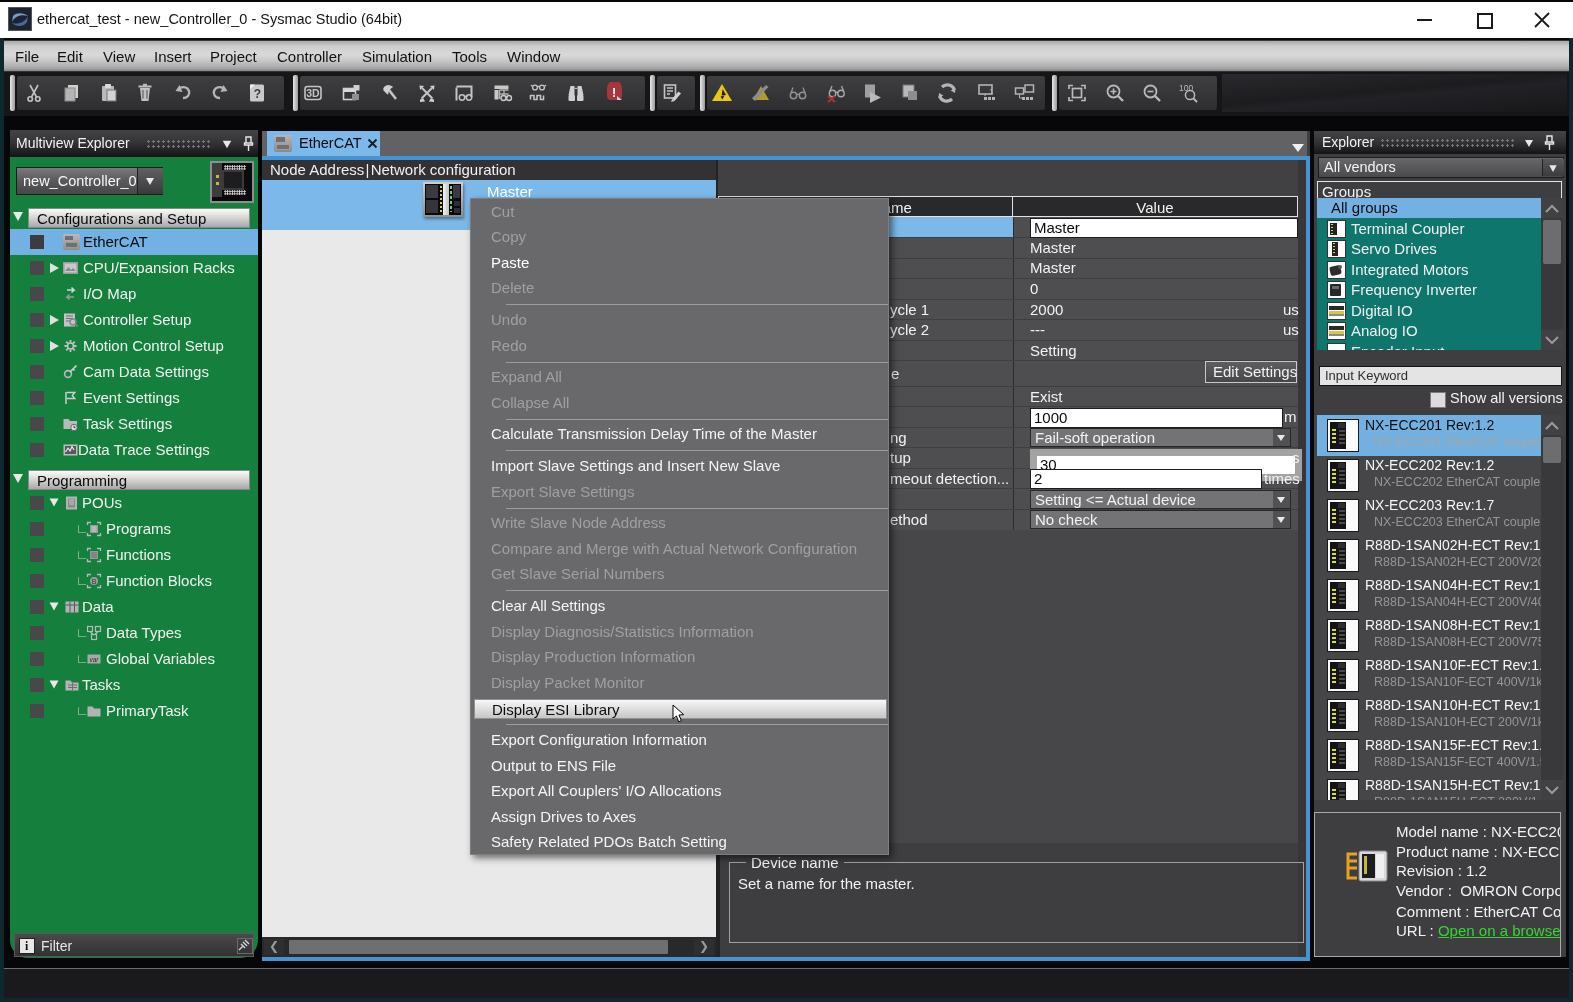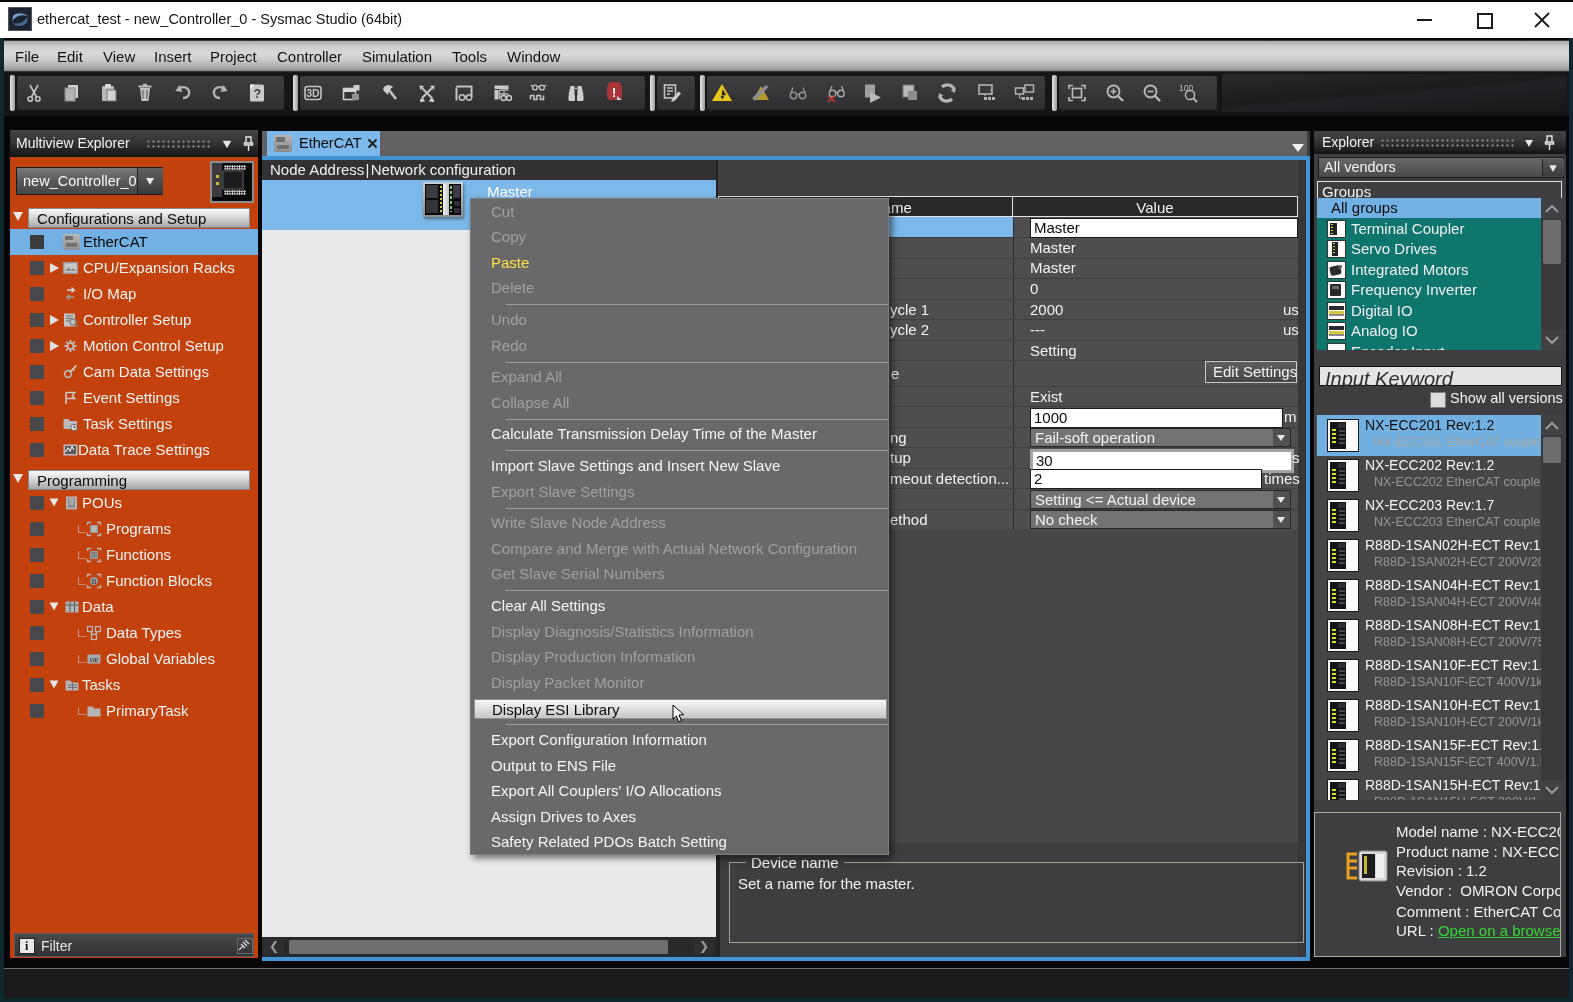--- a/index.html
+++ b/index.html
@@ -15,21 +15,21 @@
 
 #toolbar{left:0;top:72px;width:1573px;height:44px;background:#161619;}
 .tgroup{top:3px;height:36px;background:linear-gradient(#3f3f42,#2e2e30);border:1px solid #141416;border-radius:3px;box-sizing:border-box;}
 .tgrip{top:3px;width:5px;height:36px;background:linear-gradient(90deg,#e8e8e8,#9a9a9a);border-radius:2px;}
 .ticon{top:11px;width:22px;height:22px;margin-top:-1px;}
 
 .phead{background:linear-gradient(#434345 0%,#353537 45%,#141416 100%);}
 .phead .ptitle{color:#f2f2f2;font-size:14px;}
 .dots{background-image:radial-gradient(#77777a 1px,transparent 1.2px);background-size:5px 5px;height:10px;}
 
-#lpanel{left:10px;top:130px;width:248px;height:828px;background:#c2410c;}
+#lpanel{left:10px;top:130px;width:248px;height:828px;background:#15803d;border-radius:18px;}
 .treerow{left:0;width:248px;height:26px;}
 .cbox{left:20px;top:6px;width:14px;height:14px;background:#48484b;}
 .tlabel{font-size:15px;color:#f2f2f2;top:4px;}
 .tri-r{width:0;height:0;border-left:9px solid #e0e0e0;border-top:5.5px solid transparent;border-bottom:5.5px solid transparent;}
 .tri-d{width:0;height:0;border-top:9px solid #e8e8e8;border-left:5.5px solid transparent;border-right:5.5px solid transparent;}
 .shead{left:18px;width:222px;height:20px;background:linear-gradient(#fafafa 0%,#d8d8d8 45%,#a8a8a8 100%);border:1px solid #88888a;box-sizing:border-box;}
 .shead span{position:absolute;left:8px;top:1px;font-size:15px;color:#0a0a0a;}
 .elbow{color:#c9c9c9;font-size:13px;top:5px;}
 
 #cpane{left:262px;top:131px;width:1048px;height:830px;background:#3e3e40;}
@@ -588,21 +588,21 @@
 
   <div class="abs txt" style="left:172px;top:212px;">ng</div>
   <div class="abs" style="left:312px;top:211px;width:261px;height:19px;background:#737376;border:1px solid #26262a;box-sizing:border-box;">
    <div class="abs txt" style="left:4px;top:0px;">Fail-soft operation</div>
    <div class="abs" style="left:242px;top:0px;width:17px;height:17px;background:#515154;">
           <div class="abs" style="left:4px;top:6px;width:0;height:0;border-top:6px solid #e8e8e8;border-left:4.5px solid transparent;border-right:4.5px solid transparent;"></div>
         </div>
   </div>
 
   <div class="abs txt" style="left:172px;top:232px;">tup</div>
-  <div class="abs" style="left:312px;top:231.5px;width:258px;height:18px;background:#ffffff;border:3px solid #a3a3a3;text-align:center;">
+  <div class="abs" style="left:312px;top:231.5px;width:258px;height:18px;background:#ffffff;border:7px solid #a3a3a3;text-align:center;">
    <div class="abs txt" style="left:3px;top:0px;color:#0a0a0a;">30</div>
   </div>
   <div class="abs txt" style="left:574px;top:232px;">s</div>
 
   <div class="abs txt" style="left:172px;top:253px;">meout detection...</div>
   <div class="abs" style="left:312px;top:252px;width:230px;height:18px;background:#ffffff;border:1px solid #1c1c1e;">
    <div class="abs txt" style="left:3px;top:0px;color:#0a0a0a;">2</div>
   </div>
   <div class="abs txt" style="left:546px;top:253px;">times</div>
 
@@ -700,21 +700,21 @@
    <div class="abs" style="left:2px;top:22px;width:18px;height:44px;background:#6d6d70;border-radius:2px;"></div>
    <div class="abs" style="left:0;top:132px;width:22px;height:20px;background:#414144;">
           <svg class="abs" style="left:4px;top:6px;" width="14" height="9" viewBox="0 0 14 9">
             <path d="M1 1 L7 7 L13 1" stroke="#9a9a9c" stroke-width="2" fill="none"></path>
           </svg>
         </div>
   </div>
  </div>
 
  <div class="abs" style="left:5px;top:235px;width:243px;height:20px;background:#e4e4e4;border:1px solid #141416;box-sizing:border-box;">
-  <div class="abs txt" style="left:5px;top:1px;font-size:20px;font-style:italic;color:#2e2e30;">Input Keyword</div>
+  <div class="abs txt" style="left:5px;top:1px;font-size:13px;color:#2e2e30;">Input Keyword</div>
  </div>
 
  <div class="abs" style="left:116px;top:261px;width:14px;height:14px;background:#dcdcdc;border:1px solid #7a7a7c;"></div>
  <div class="abs txt" style="left:136px;top:259px;font-size:14.5px;color:#f2f2f2;">Show all versions</div>
 
  <div class="abs" id="devlist" style="left:0;top:284px;width:249px;height:385px;background:#464648;overflow:hidden;font-size:14px;">
   <div class="abs" style="left:3px;top:0px;width:224px;height:41px;background:#72b0e2;"></div>
   <div class="abs" style="left:13px;top:4px;width:30px;height:31px;background:#fbfbfb;border:1px solid #1a1a1c;">
    <div class="abs" style="left:2px;top:2px;width:16px;height:27px;background:#141416;"></div>
    <div class="abs" style="left:4px;top:9px;width:4px;height:16px;background-image:linear-gradient(#d8e030 55%,transparent 55%);background-size:4px 4px;"></div>
@@ -827,21 +827,21 @@
  </div>
 </div>
 <div class="abs" id="statusbar"></div>
 <div class="abs" id="edgeL"></div>
 <div class="abs" id="edgeR"></div>
 <div class="abs" id="edgeB"></div>
 
 <div class="abs" id="ctxmenu" style="left:470px;top:198px;width:419px;height:657px;background:#69696b;border:1px solid #7e7e80;box-sizing:border-box;box-shadow:3px 3px 7px rgba(0,0,0,0.55);font-size:15px;z-index:50;">
   <div class="abs txt" style="left:20px;top:3.5px;color:#9fa0a3;">Cut</div>
   <div class="abs txt" style="left:20px;top:29.1px;color:#9fa0a3;">Copy</div>
-  <div class="abs txt" style="left:20px;top:54.7px;color:#fde047;">Paste</div>
+  <div class="abs txt" style="left:20px;top:54.7px;color:#ffffff;">Paste</div>
   <div class="abs txt" style="left:20px;top:80.3px;color:#9fa0a3;">Delete</div>
   <div class="abs" style="left:35px;top:105.4px;width:382px;height:1px;background:#9c9c9e;"></div>
   <div class="abs txt" style="left:20px;top:111.9px;color:#9fa0a3;">Undo</div>
   <div class="abs txt" style="left:20px;top:137.5px;color:#9fa0a3;">Redo</div>
   <div class="abs" style="left:35px;top:162.6px;width:382px;height:1px;background:#9c9c9e;"></div>
   <div class="abs txt" style="left:20px;top:169.1px;color:#9fa0a3;">Expand All</div>
   <div class="abs txt" style="left:20px;top:194.7px;color:#9fa0a3;">Collapse All</div>
   <div class="abs" style="left:35px;top:219.8px;width:382px;height:1px;background:#9c9c9e;"></div>
   <div class="abs txt" style="left:20px;top:226.3px;color:#f5f5f5;">Calculate Transmission Delay Time of the Master</div>
   <div class="abs" style="left:35px;top:251.4px;width:382px;height:1px;background:#9c9c9e;"></div>

